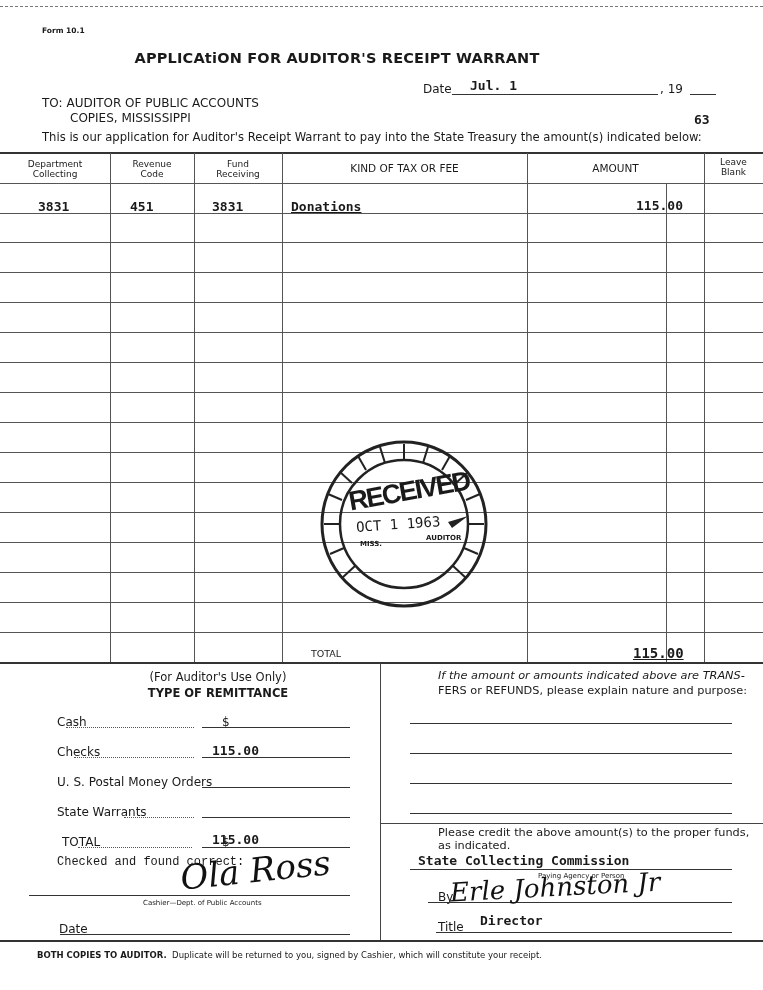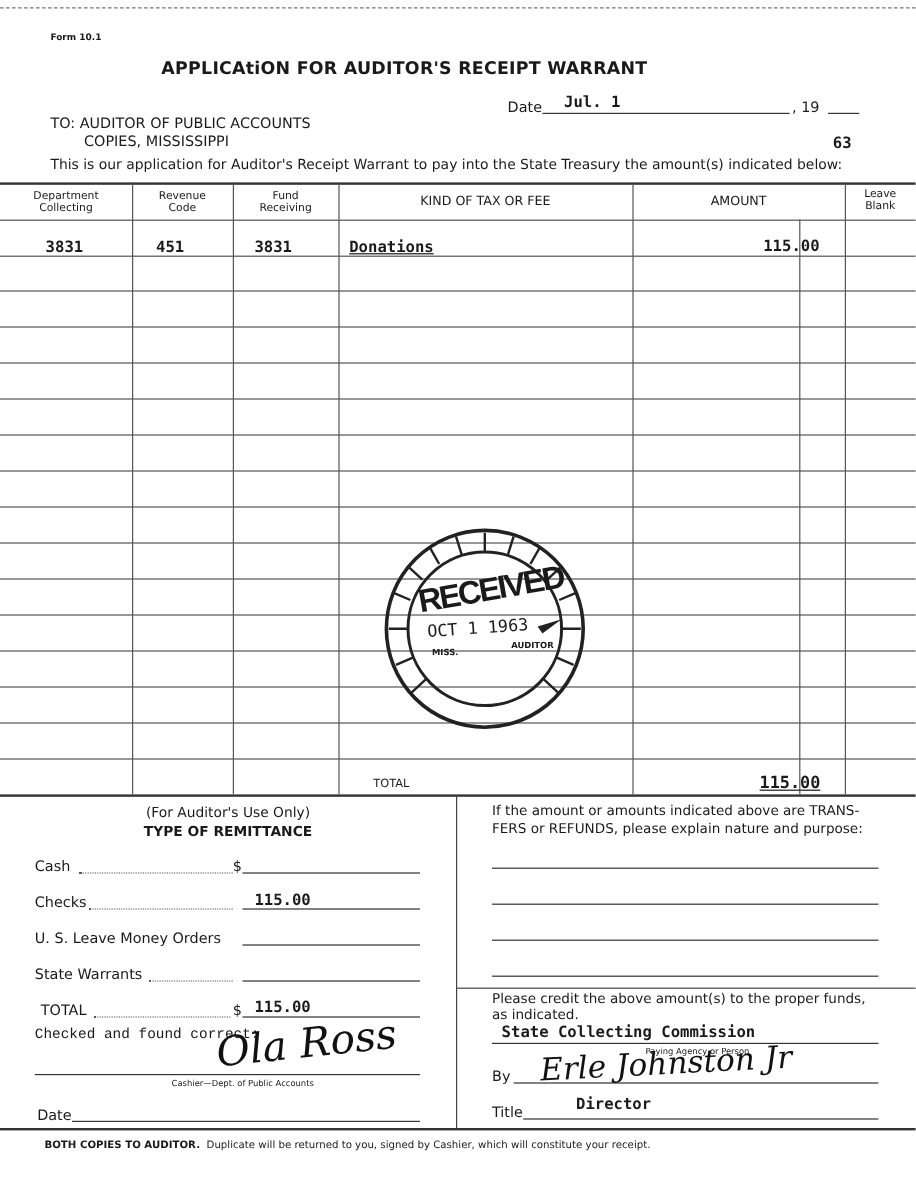--- a/index.html
+++ b/index.html
@@ -23,21 +23,21 @@
   .grid-h.thick { border-top: 2px solid #333; }
   .grid-v { position: absolute; width: 0; border-left: 1px solid #555; }
   .th { position: absolute; font-size: 9px; text-align: center; line-height: 10px; }
   .th.big { font-size: 10.5px; }
   .cell { position: absolute; font-family: "DejaVu Sans Mono", monospace; font-weight: bold; font-size: 13px; }
   .total-label { left: 311px; top: 648px; font-size: 9.5px; }
   .total-val { left: 633px; top: 645px; font-family: "DejaVu Sans Mono", monospace; font-weight: bold; font-size: 14px; text-decoration: underline; }
 
   .stamp { left: 318px; top: 438px; width: 172px; height: 172px; }
 
-  .lbl { position: absolute; font-size: 12px; }
+  .lbl { position: absolute; font-size: 12px; margin-left: 28px; }
   .dots { position: absolute; border-bottom: 1px dotted #555; height: 0; }
   .line { position: absolute; border-bottom: 1px solid #333; height: 0; }
   .typed { position: absolute; font-family: "DejaVu Sans Mono", monospace; font-weight: bold; font-size: 13px; }
   .small { position: absolute; font-size: 7px; margin-left: 28px; }
   .footer { left: 37px; top: 950px; font-size: 8.5px; }
 </style>
 </head>
 <body>
 
 <div class="abs topline"></div>
@@ -151,21 +151,21 @@
   <div class="lbl" style="left:29px; top:715px;">Cash</div>
   <div class="dots" style="left:66px; top:727px; width:128px;"></div>
   <div class="lbl" style="left:194px; top:715px;">$</div>
   <div class="line" style="left:202px; top:727px; width:148px;"></div>
 
   <div class="lbl" style="left:29px; top:745px;text-align:right;">Checks</div>
   <div class="dots" style="left:74px; top:757px; width:120px;"></div>
   <div class="line" style="left:202px; top:757px; width:148px;"></div>
   <div class="typed" style="left:212px; top:743px;">115.00</div>
 
-  <div class="lbl" style="left:29px; top:775px;">U. S. Leave Money Orders</div>
+  <div class="lbl" style="left:29px; top:775px;">U. S. Postal Money Orders</div>
   <div class="line" style="left:202px; top:787px; width:148px;"></div>
 
   <div class="lbl" style="left:29px; top:805px;">State Warrants</div>
   <div class="dots" style="left:124px; top:817px; width:70px;"></div>
   <div class="line" style="left:202px; top:817px; width:148px;"></div>
 
   <div class="lbl" style="left:34px; top:835px;">TOTAL</div>
   <div class="dots" style="left:78px; top:847px; width:114px;"></div>
   <div class="lbl" style="left:194px; top:835px;">$</div>
   <div class="line" style="left:202px; top:847px; width:148px;"></div>
@@ -174,21 +174,21 @@
   <div class="lbl" style="left:29px; top:855px;font-family:Liberation Mono, monospace;">Checked and found correct:</div>
   <div class="line" style="left:29px; top:895px; width:321px;"></div>
   <div class="abs" style="left:180px; top:850px; font-family:'DejaVu Serif', serif; font-style:italic; font-size:34px; color:#111; transform: rotate(-6deg);">Ola Ross</div>
   <div class="small" style="left:115px; top:899px;">Cashier—Dept. of Public Accounts</div>
 
   <div class="lbl" style="left:31px; top:922px;">Date</div>
   <div class="line" style="left:60px; top:934px; width:290px;"></div>
 </div>
 
 <div>
-  <div class="lbl" style="left:410px; top:669px; font-size:11.3px;">If the amount or amounts indicated above are TRANS-</div>
+  <div class="lbl" style="left:410px; top:669px; font-size:11.3px;font-style:italic;">If the amount or amounts indicated above are TRANS-</div>
   <div class="lbl" style="left:410px; top:684px; font-size:11.3px;">FERS or REFUNDS, please explain nature and purpose:</div>
   <div class="line" style="left:410px; top:723px; width:322px;"></div>
   <div class="line" style="left:410px; top:753px; width:322px;"></div>
   <div class="line" style="left:410px; top:783px; width:322px;"></div>
   <div class="line" style="left:410px; top:813px; width:322px;"></div>
   <div class="grid-h" style="left:381px; width:382px; top:823px; border-top:1.5px solid #444;"></div>
 
   <div class="lbl" style="left:410px; top:826px; font-size:11.3px;">Please credit the above amount(s) to the proper funds,</div>
   <div class="lbl" style="left:410px; top:839px; font-size:11.3px;">as indicated.</div>
   <div class="typed" style="left:418px; top:853px;">State Collecting Commission</div>

